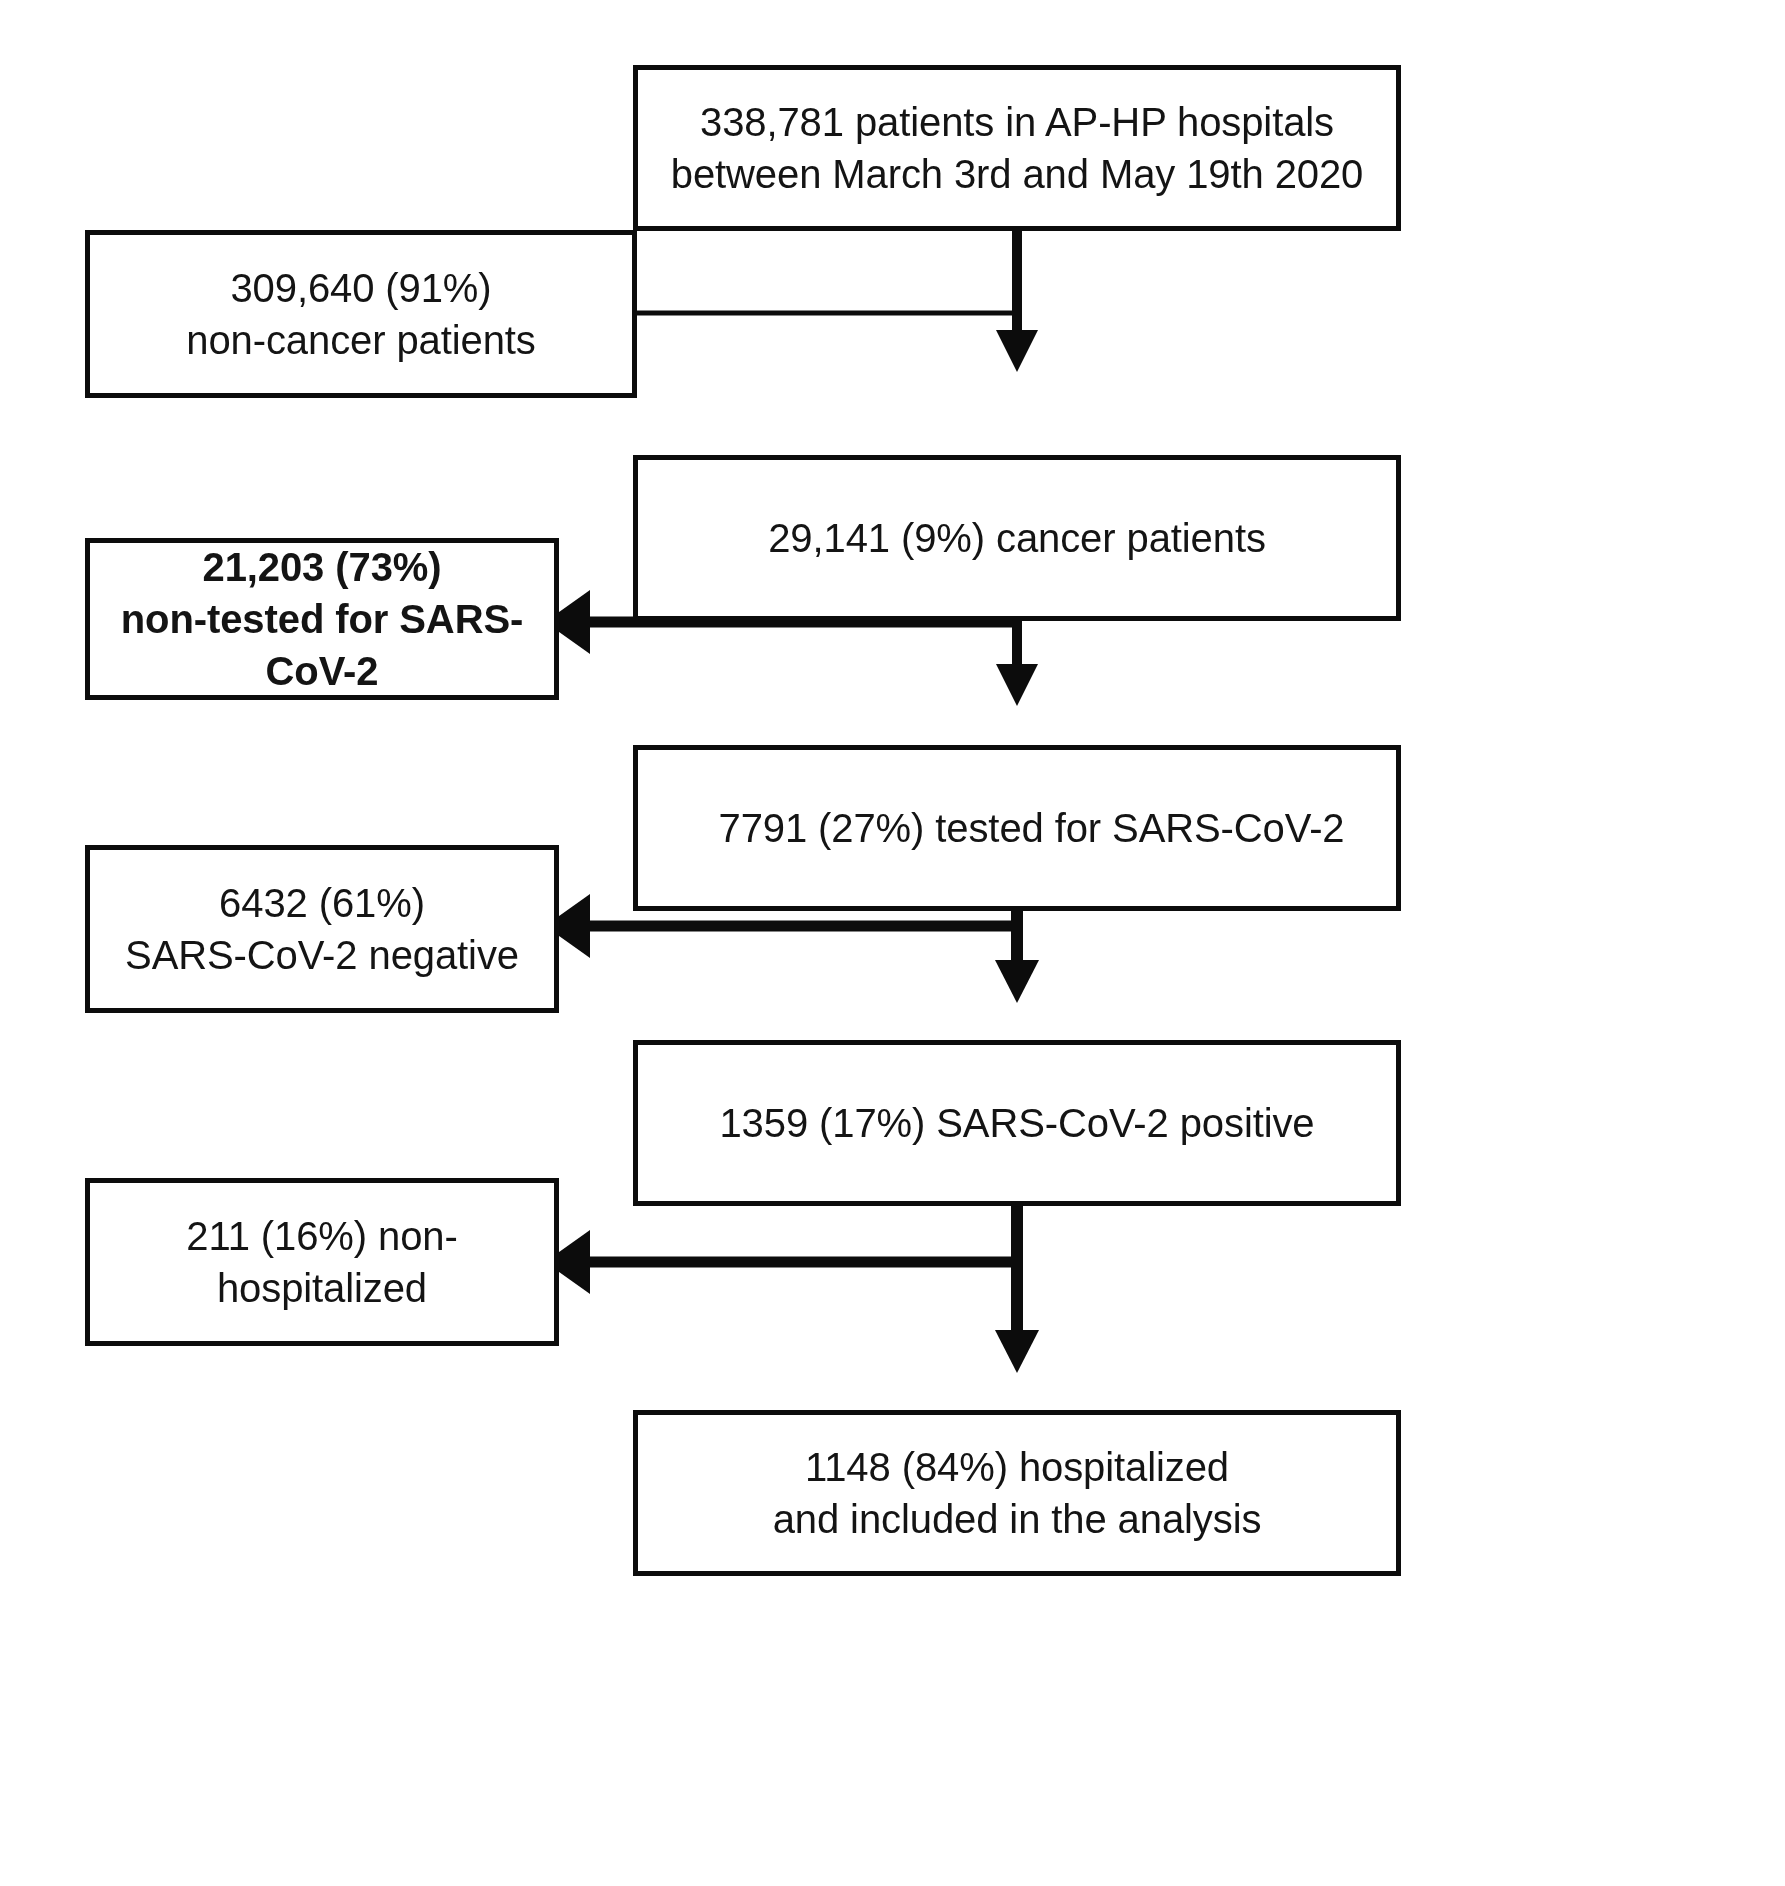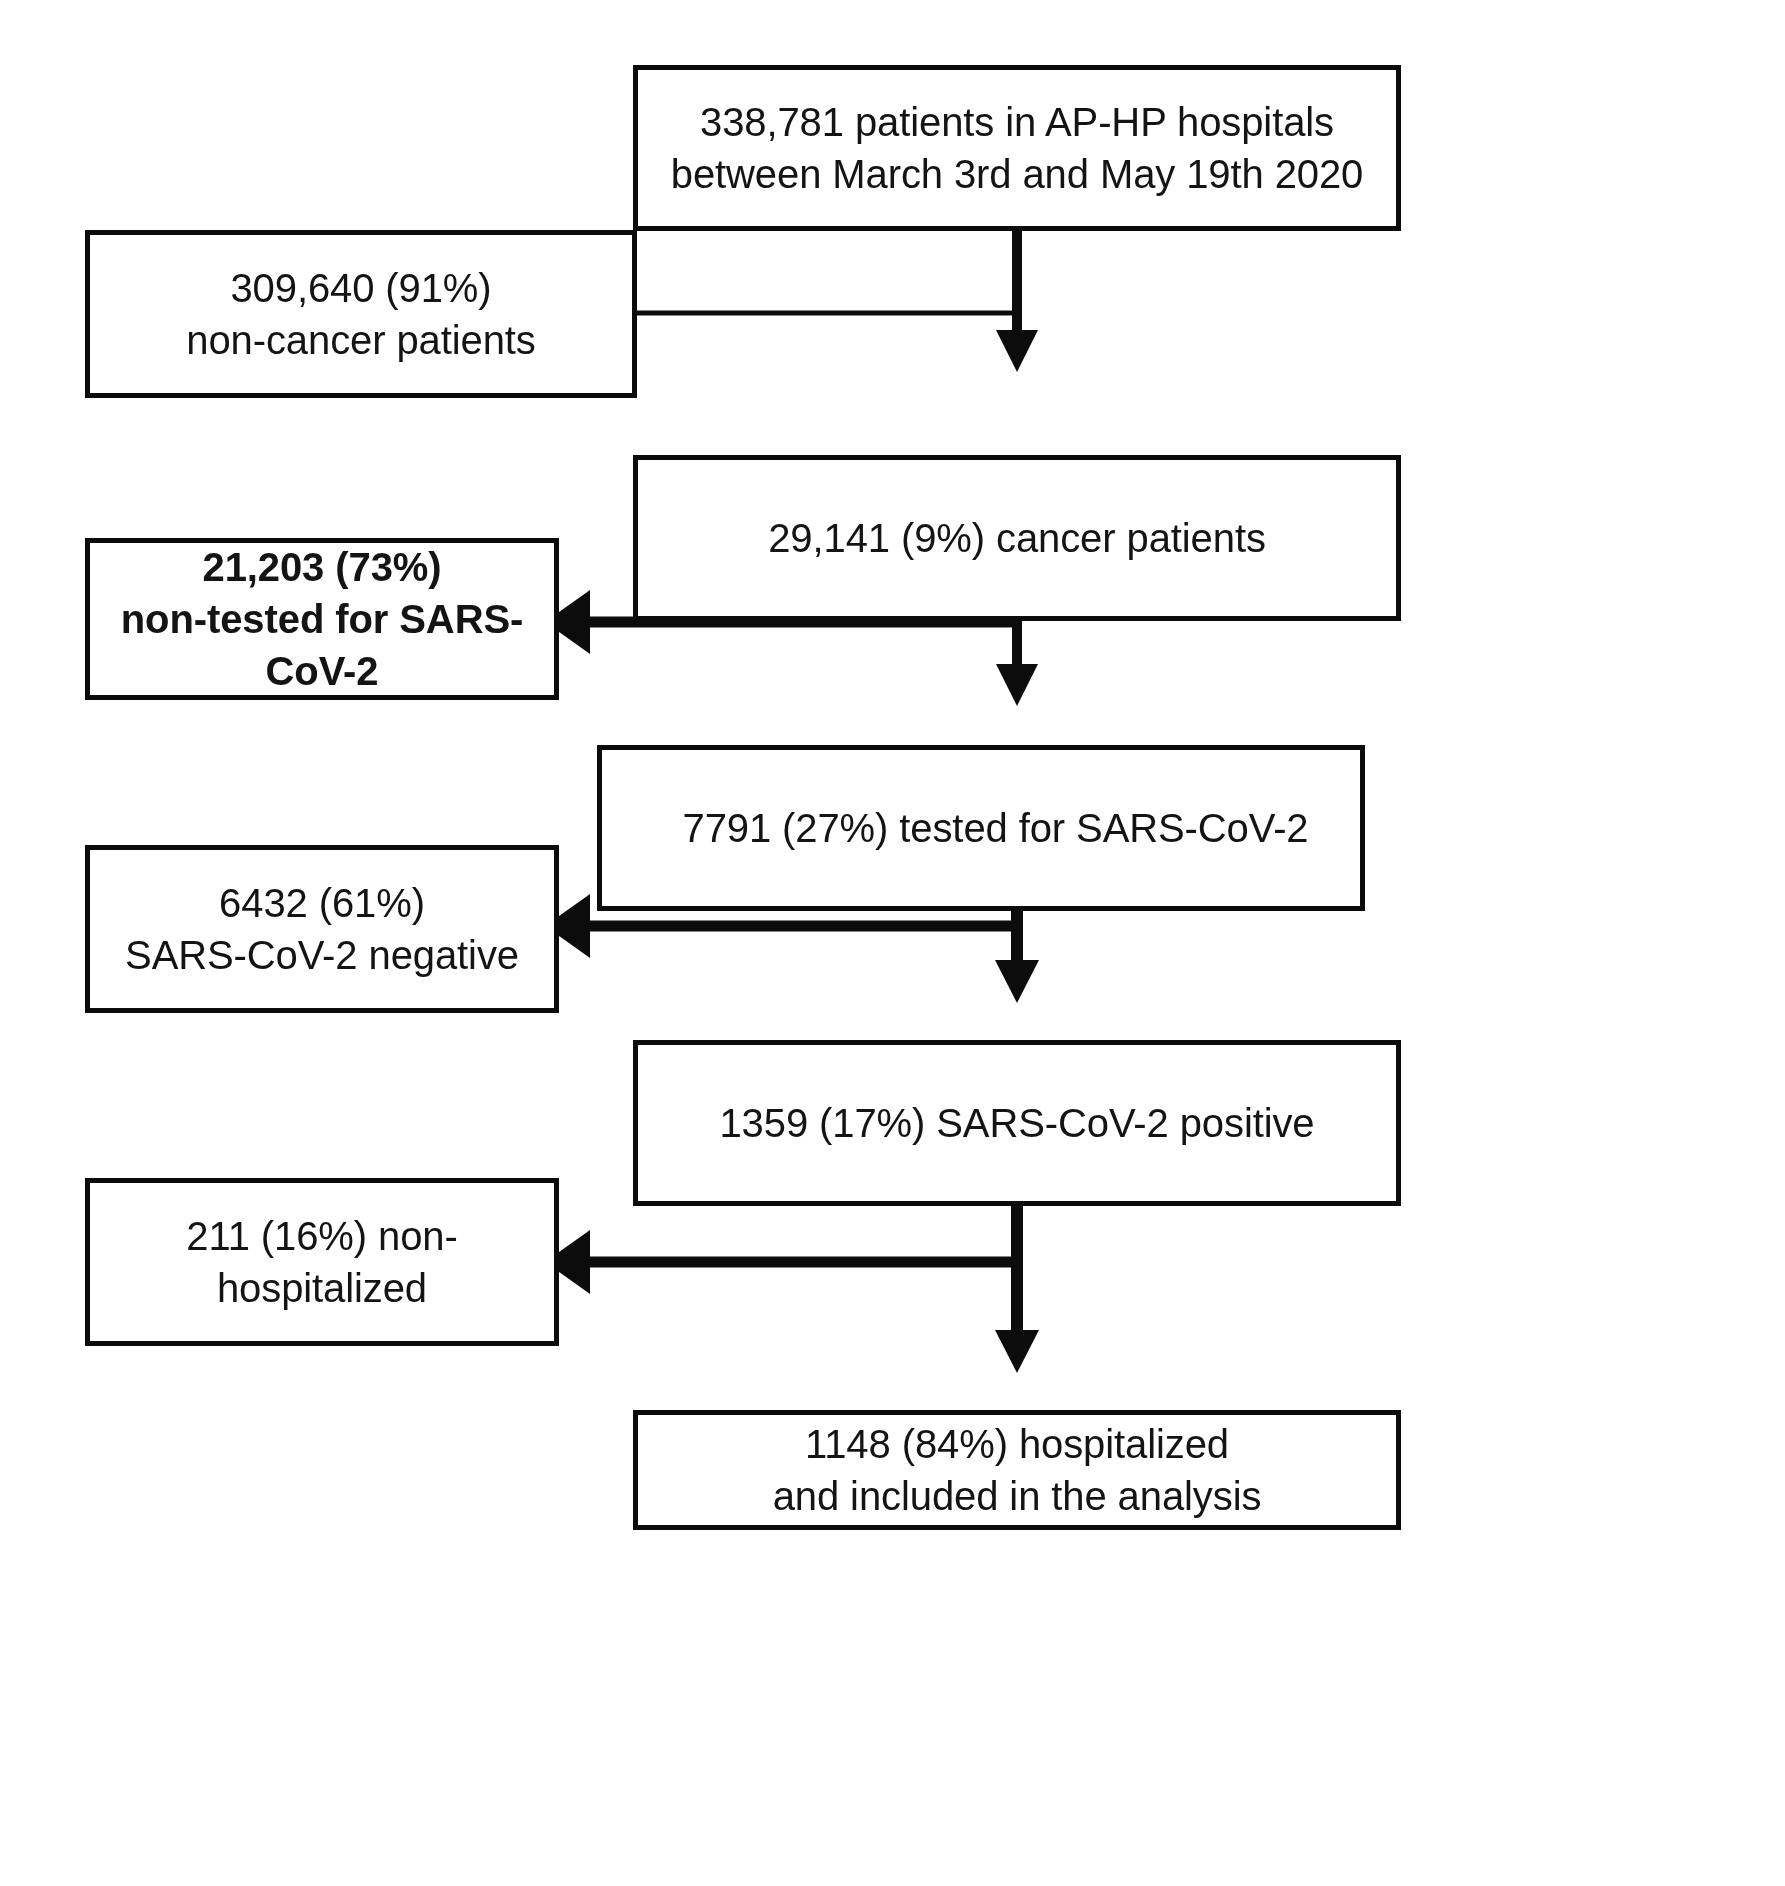--- a/index.html
+++ b/index.html
@@ -42,23 +42,23 @@
     font-size: 40px;
     line-height: 1.30;
     letter-spacing: -0.1px;
     color: #141414;
     white-space: pre-line;
     padding: 0 14px;
   }
   
   #box-total      { left: 633px;  top: 65px;   width: 768px; height: 166px; align-items: center; }
   #box-cancer     { left: 633px;  top: 455px;  width: 768px; height: 166px; }
-  #box-tested     { left: 597px;  top: 745px;  width: 768px; height: 166px; padding-left: 29px; }
+  #box-tested     { left: 633px;  top: 745px;  width: 768px; height: 166px; padding-left: 29px; }
   #box-positive   { left: 633px;  top: 1040px; width: 768px; height: 166px; }
-  #box-analysis   { left: 633px;  top: 1410px; width: 768px; height: 120px; }
+  #box-analysis   { left: 633px;  top: 1410px; width: 768px; height: 166px; }
   
   #box-noncancer     { left: 85px; top: 230px;  width: 552px; height: 168px; }
   #box-nontested     { left: 85px; top: 538px;  width: 474px; height: 162px; font-weight: bold; }
   #box-negative      { left: 85px; top: 845px;  width: 474px; height: 168px; }
   #box-nonhosp       { left: 85px; top: 1178px; width: 474px; height: 168px; }
   
 </style>
 </head>
 <body>
 

